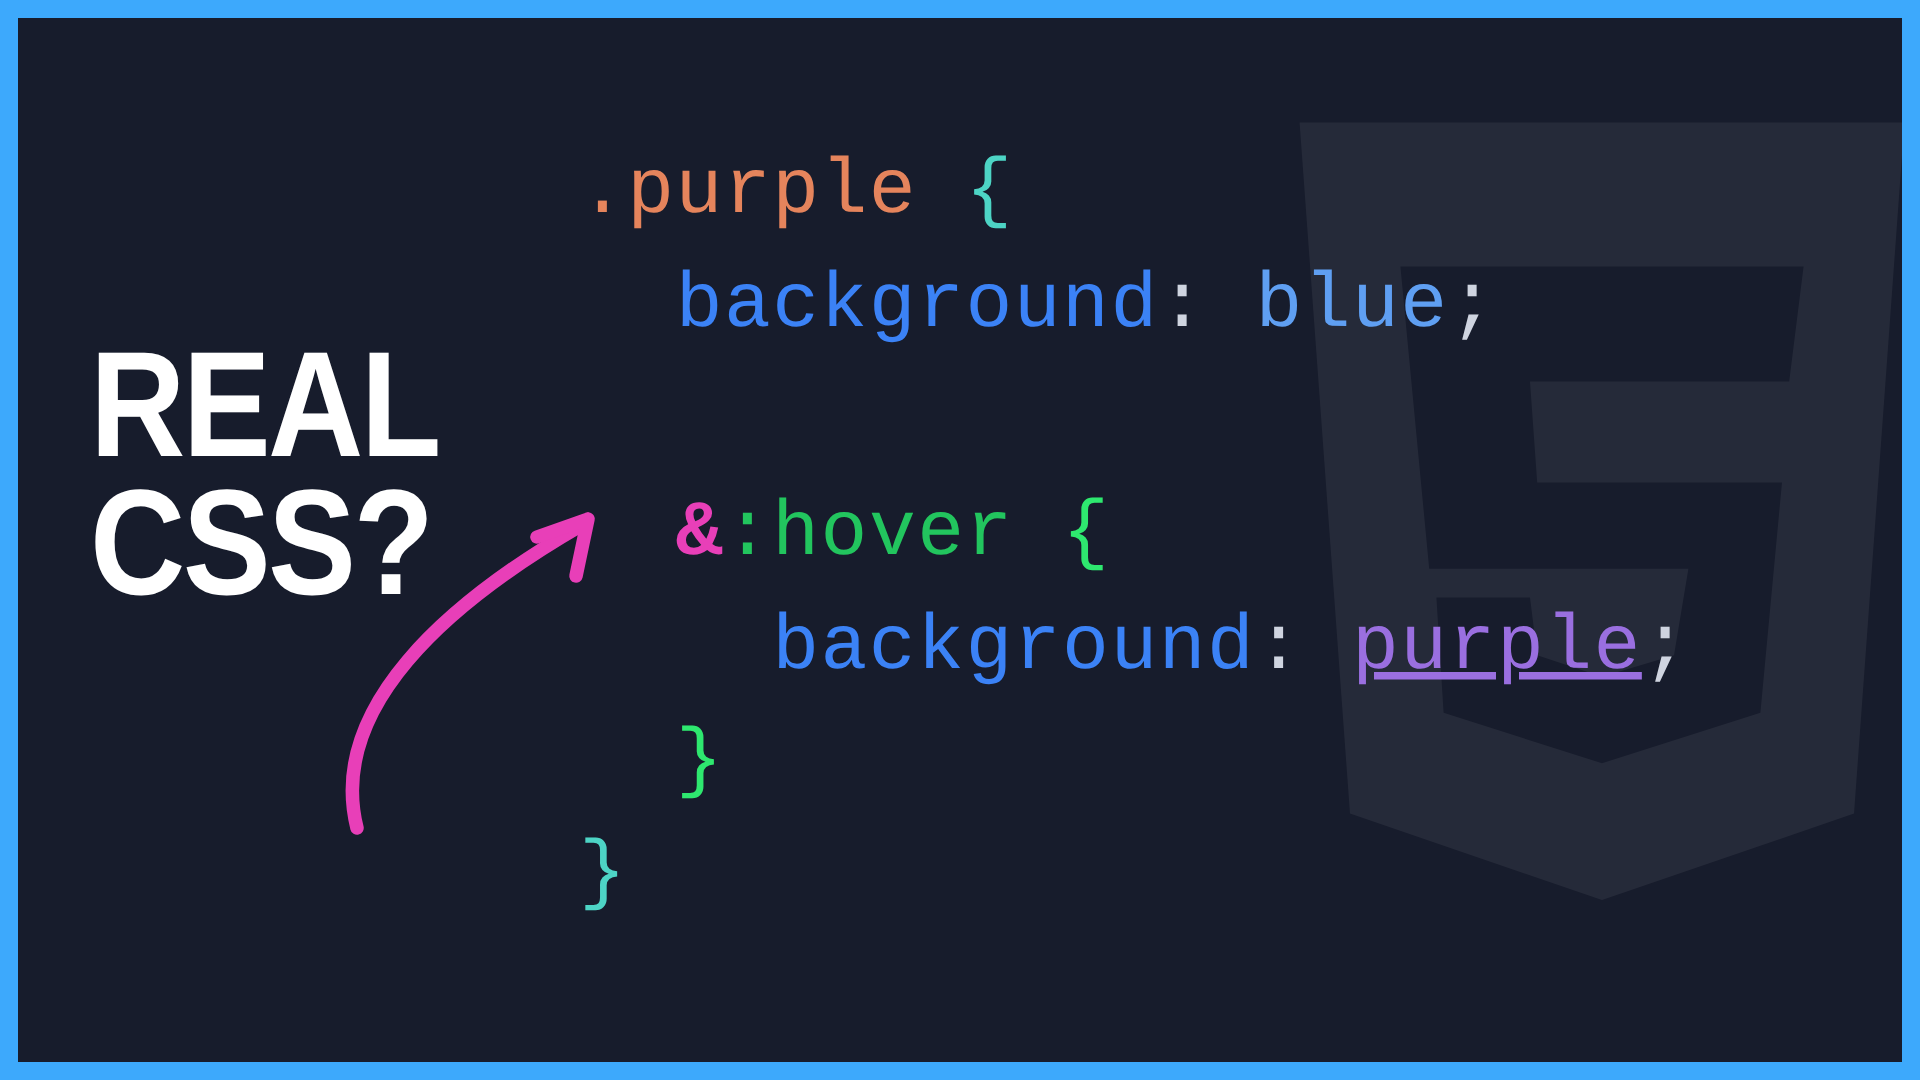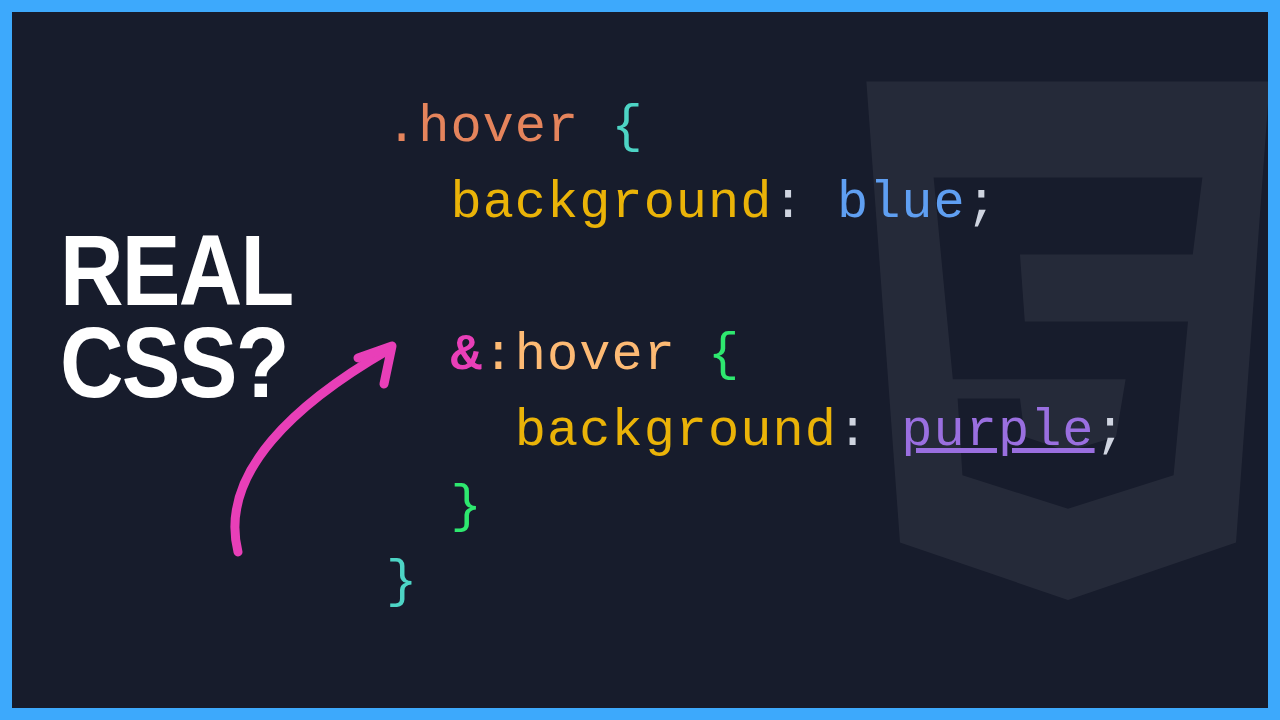--- a/index.html
+++ b/index.html
@@ -44,24 +44,24 @@
     top: 78px;
     font-family: "Consolas", "Menlo", "Courier New", monospace;
     font-size: 52px;
     line-height: 1.46;
     white-space: pre;
     font-weight: 400;
     letter-spacing: 1px;
   }
   .c-selector { color: #e5845c; }
   .c-amp      { color: #e83fb8; font-weight: 700; }
-  .c-pseudo   { color: #fdba74; }
+  .c-pseudo   { color: #22c55e; }
   .c-brace-t  { color: #4dd4c5; }
   .c-brace-g  { color: #2ee86f; }
-  .c-prop     { color: #eab308; }
+  .c-prop     { color: #3b82f6; }
   .c-val-blue { color: #5f9ff2; font-family: Liberation Mono, monospace; }
   .c-val-purp { color: #9a6fe0; text-decoration: underline; }
   .c-punct    { color: #cfd4e0; }
   .arrow {
     position: absolute;
     left: 196px;
     top: 310px;
     width: 230px;
     height: 250px;
     pointer-events: none;
@@ -80,21 +80,21 @@
   <div class="headline">
     <div>REAL</div>
     <div>CSS?</div>
   </div>
 
   <svg class="arrow" viewBox="0 0 230 250">
     <path d="M 30 230 C 10 150, 90 80, 180 28" fill="none" stroke="#e83fb8" stroke-width="9" stroke-linecap="round"></path>
     <path d="M 184 24 L 150 36 M 184 24 L 176 62" fill="none" stroke="#e83fb8" stroke-width="9" stroke-linecap="round"></path>
   </svg>
 
-  <div class="code"><span class="c-selector">.hover</span> <span class="c-brace-t">{</span>
+  <div class="code"><span class="c-selector">.purple</span> <span class="c-brace-t">{</span>
   <span class="c-prop">background</span><span class="c-punct">:</span> <span class="c-val-blue">blue</span><span class="c-punct">;</span>
 
   <span class="c-amp">&amp;</span><span class="c-pseudo">:hover</span> <span class="c-brace-g">{</span>
     <span class="c-prop">background</span><span class="c-punct">:</span> <span class="c-val-purp">purple</span><span class="c-punct">;</span>
   <span class="c-brace-g">}</span>
 <span class="c-brace-t">}</span></div>
 
 </div>
 
 </body></html>

